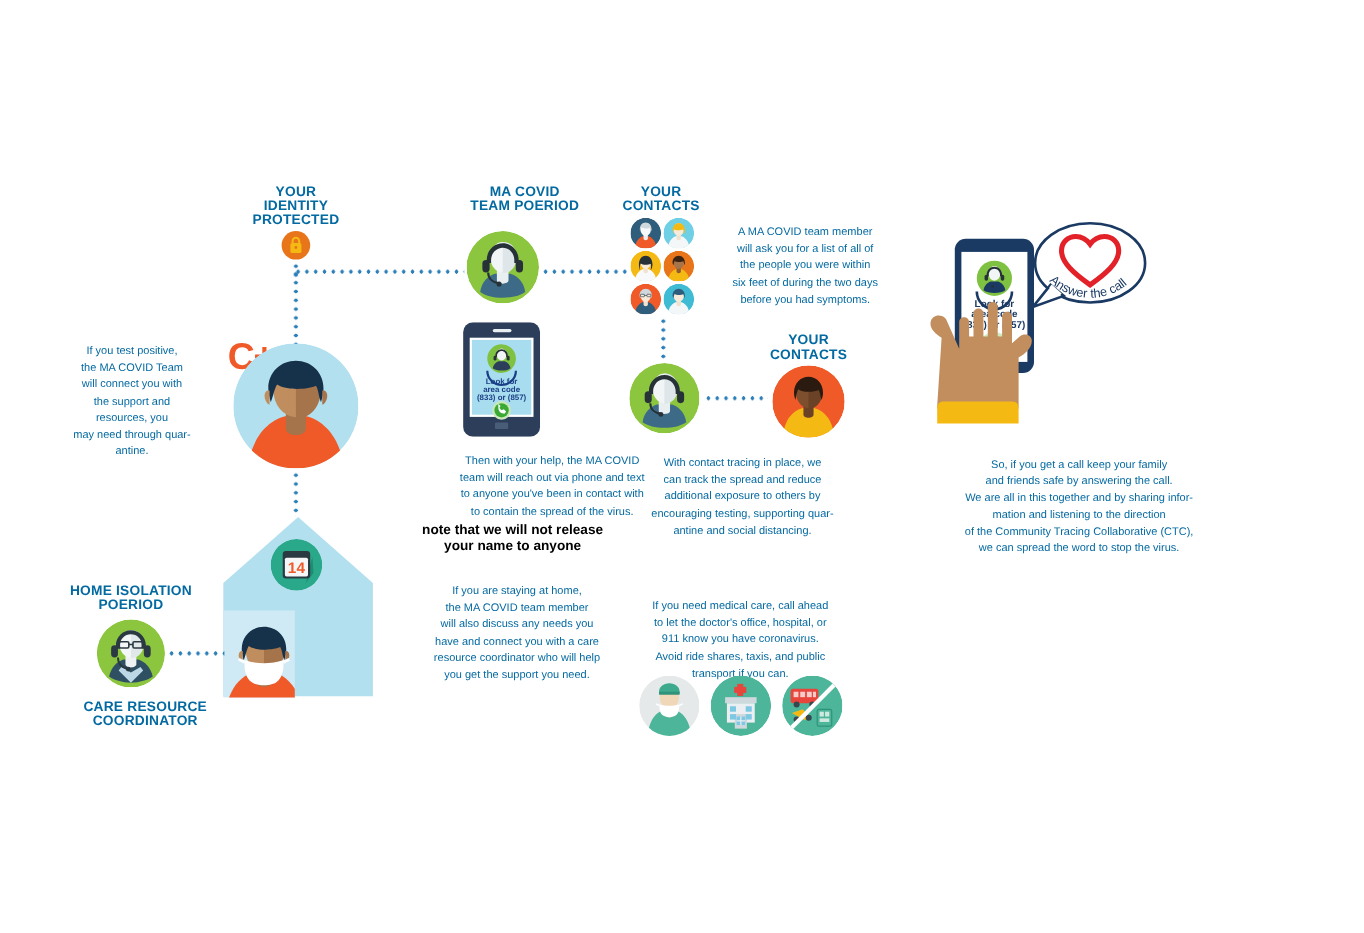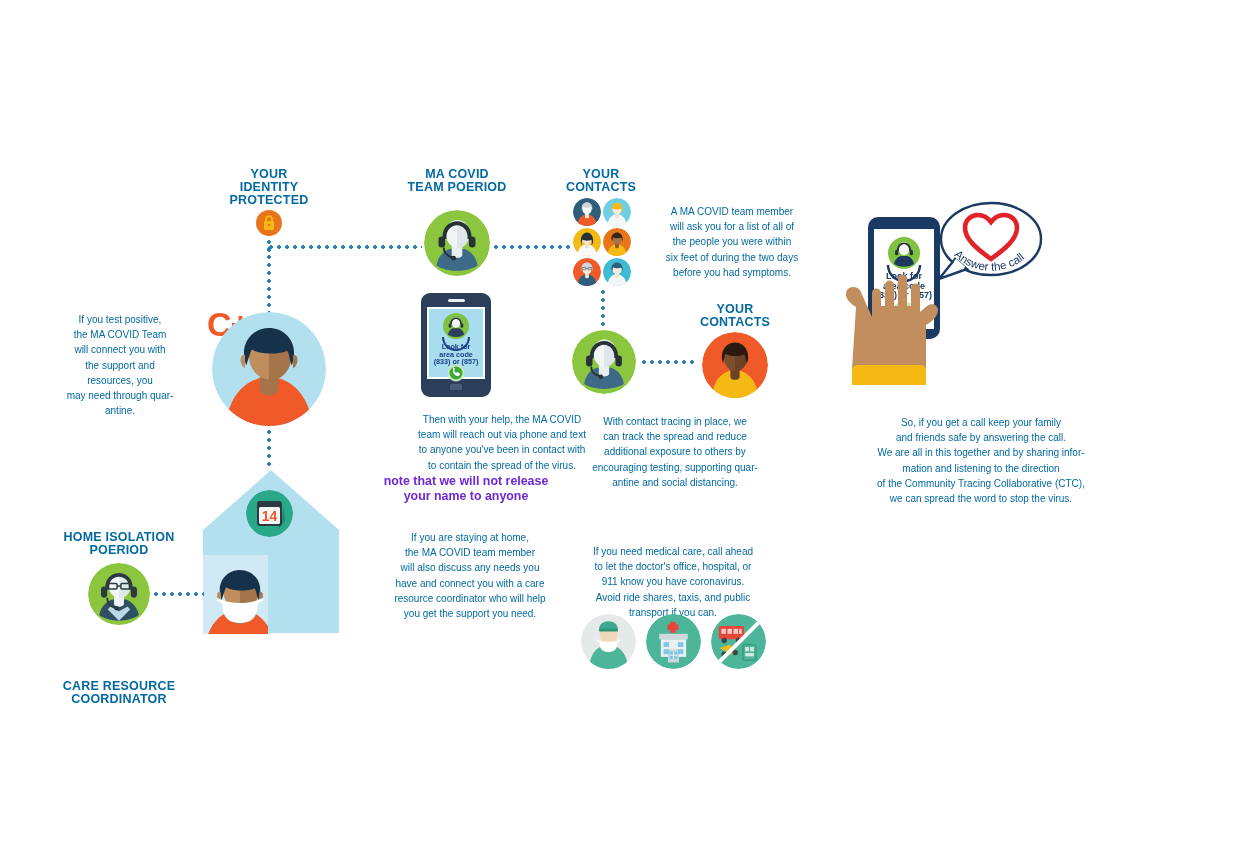--- a/index.html
+++ b/index.html
@@ -11,21 +11,21 @@
   .abs{position:absolute;}
   .heading{
     font-weight:bold;font-size:12.5px;line-height:13px;
     text-align:center;letter-spacing:.2px;color:#0369a1;
   }
   .body-text{
     font-size:10px;line-height:15.2px;text-align:center;color:#0369a1;
   }
   .note-text{
     font-size:12.4px;line-height:14.5px;text-align:center;
-    font-weight:bold;color:#6d28d9;
+    font-weight:bold;color:#000000;
   }
   
   .dot-h{
     position:absolute;height:4px;
     background-image:radial-gradient(circle, #2c7fb8 1.6px, rgba(0,0,0,0) 1.9px);
     background-size:8px 4px;background-repeat:repeat-x;
   }
   .dot-v{
     position:absolute;width:4px;
     background-image:radial-gradient(circle, #2c7fb8 1.6px, rgba(0,0,0,0) 1.9px);
@@ -273,26 +273,26 @@
 <div class="abs heading" style="left:45px;top:531px;width:148px;">
   <div>HOME ISOLATION</div>
   <div>POERIOD</div>
 </div>
 <div class="av" style="left:88px;top:563px;width:62px;height:62px;">
   <svg viewBox="0 0 100 100">
       <use href="#coord"></use>
     </svg>
 </div>
 <div class="dot-h" style="left:152px;top:592px;width:52px;"></div>
-<div class="abs heading" style="left:45px;top:636px;width:148px;margin-top:44px;">
+<div class="abs heading" style="left:58px;top:636px;width:148px;">
   <div>CARE RESOURCE</div>
   <div>COORDINATOR</div>
 </div>
 
-<div class="abs heading" style="left:391px;top:168px;width:132px;">
+<div class="abs heading" style="left:411px;top:168px;width:132px;">
   <div>MA COVID</div>
   <div>TEAM POERIOD</div>
 </div>
 <div class="av" style="left:424px;top:210px;width:66px;height:66px;">
   <svg viewBox="0 0 100 100">
       <use href="#op"></use>
     </svg>
 </div>
 <div class="dot-h" style="left:492px;top:245px;width:78px;"></div>
 

